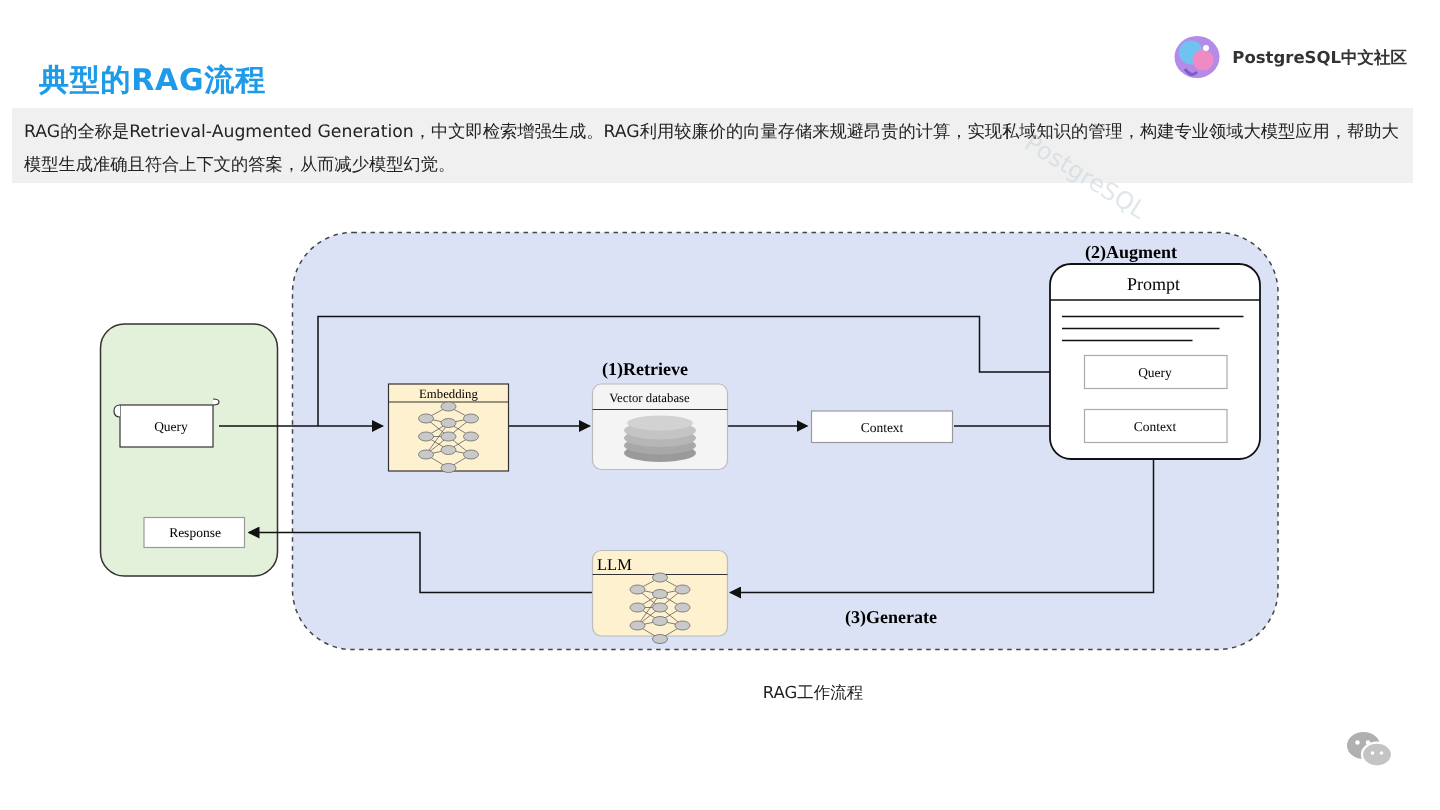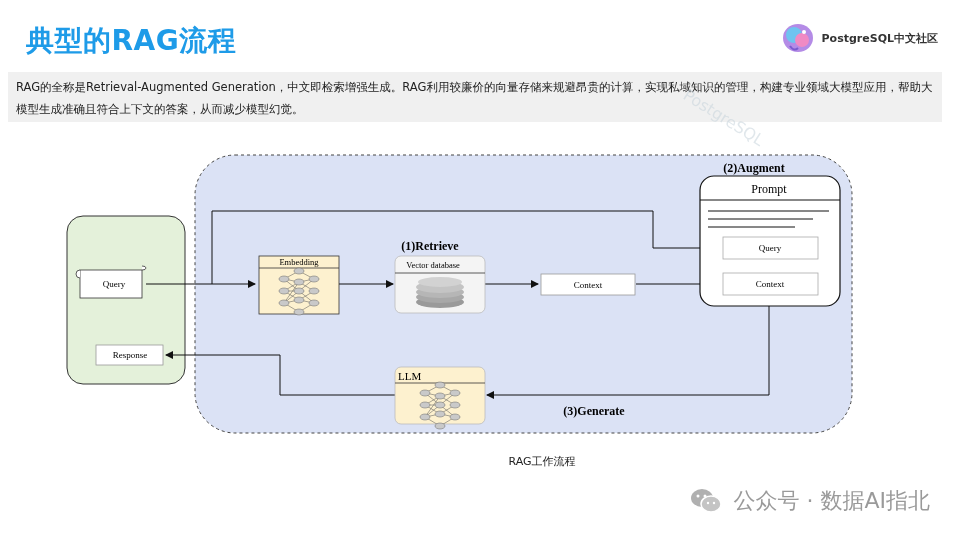--- a/index.html
+++ b/index.html
@@ -1,18 +1,18 @@
 <!DOCTYPE html>
 <html><head>
 <meta charset="utf-8">
 <style>
   html, body { margin:0; padding:0; }
   body { width:960px; height:540px; background:#ffffff; position:relative; overflow:hidden;
          font-family:"Liberation Sans", sans-serif; }
-  .title { position:absolute; left:26px; top:22px; font-size:28px; font-weight:bold; color:#1e9be8;
+  .title { position:absolute; left:26px; top:40px; font-size:20px; font-weight:bold; color:#1e9be8;
            font-family:"DejaVu Sans", sans-serif; letter-spacing:0.5px; }
   .brand { position:absolute; right:22px; top:20px; display:flex; align-items:center; gap:6px; }
   .brand-logo { width:36px; height:36px; }
   .brand-text { font-size:11px; font-weight:bold; color:#333; font-family:"DejaVu Sans", sans-serif; }
   .intro { position:absolute; left:8px; top:72px; width:934px; height:50px; background:#f0f0f0;
            font-size:11.5px; color:#222; line-height:22px; padding:4px 8px; box-sizing:border-box;
            font-family:"DejaVu Sans", sans-serif; }
   .diagram { position:absolute; left:0; top:0; width:960px; height:540px; }
   .caption { position:absolute; left:0; width:1080px; top:454px; text-align:center; font-size:11px; color:#222;
              font-family:"DejaVu Sans", sans-serif; }
@@ -166,14 +166,13 @@
 
 <div class="footer">
   <svg class="wechat-icon" viewBox="0 0 34 28">
     <ellipse cx="13" cy="11" rx="11" ry="9" fill="#b0b0b0"></ellipse>
     <ellipse cx="22" cy="17" rx="10" ry="8" fill="#c4c4c4" stroke="#fff" stroke-width="1.5"></ellipse>
     <circle cx="9" cy="9" r="1.5" fill="#fff"></circle>
       <circle cx="16" cy="9" r="1.5" fill="#fff"></circle>
     <circle cx="19" cy="16" r="1.2" fill="#fff"></circle>
       <circle cx="25" cy="16" r="1.2" fill="#fff"></circle>
   </svg>
-  <span>公众号 · 数据AI指北</span>
 </div>
 
 </body></html>

